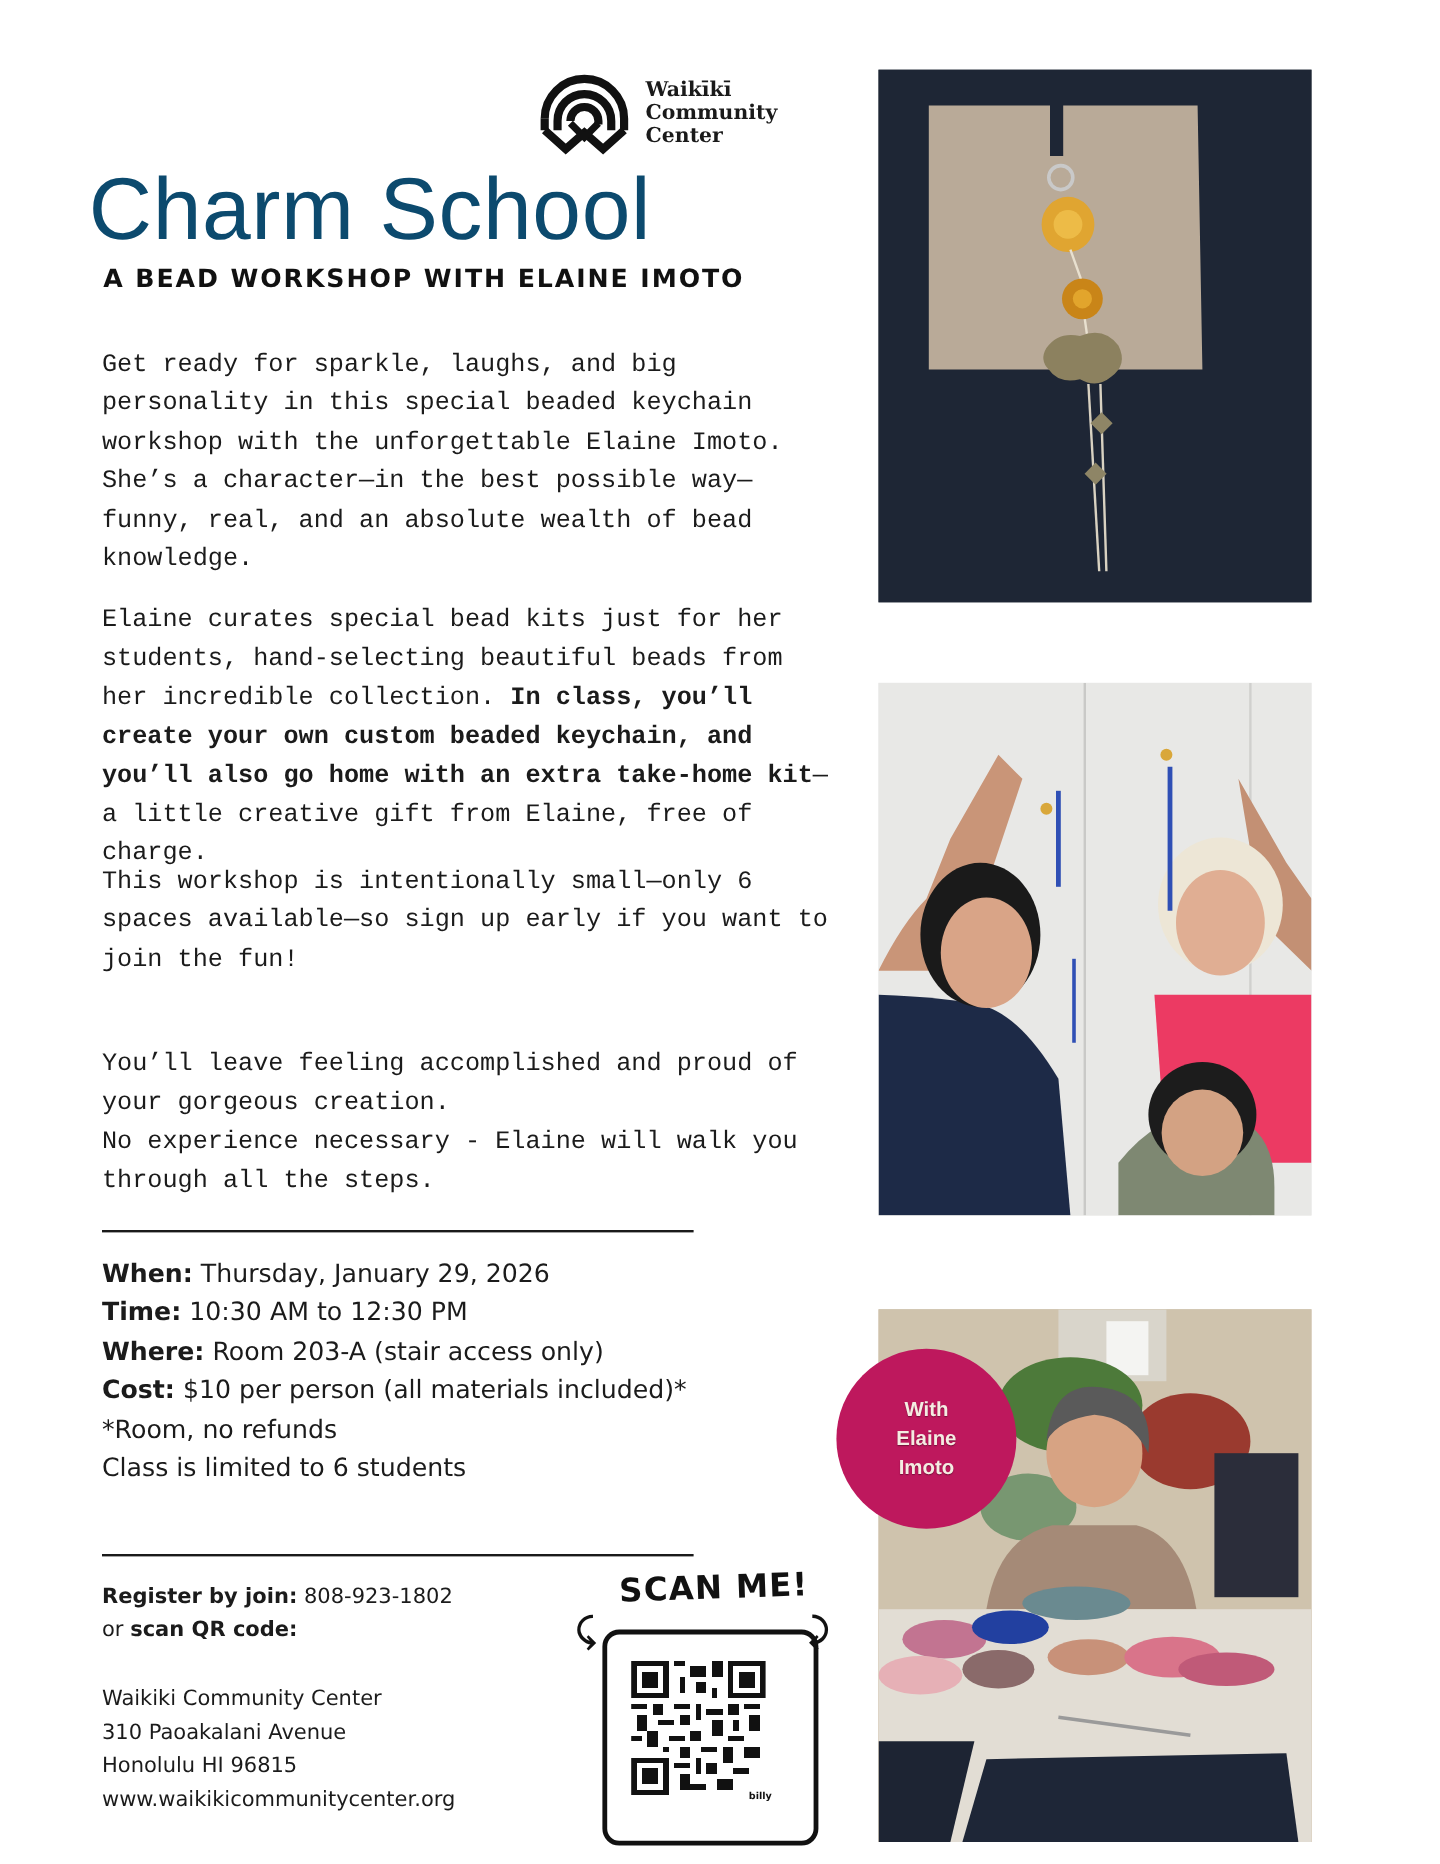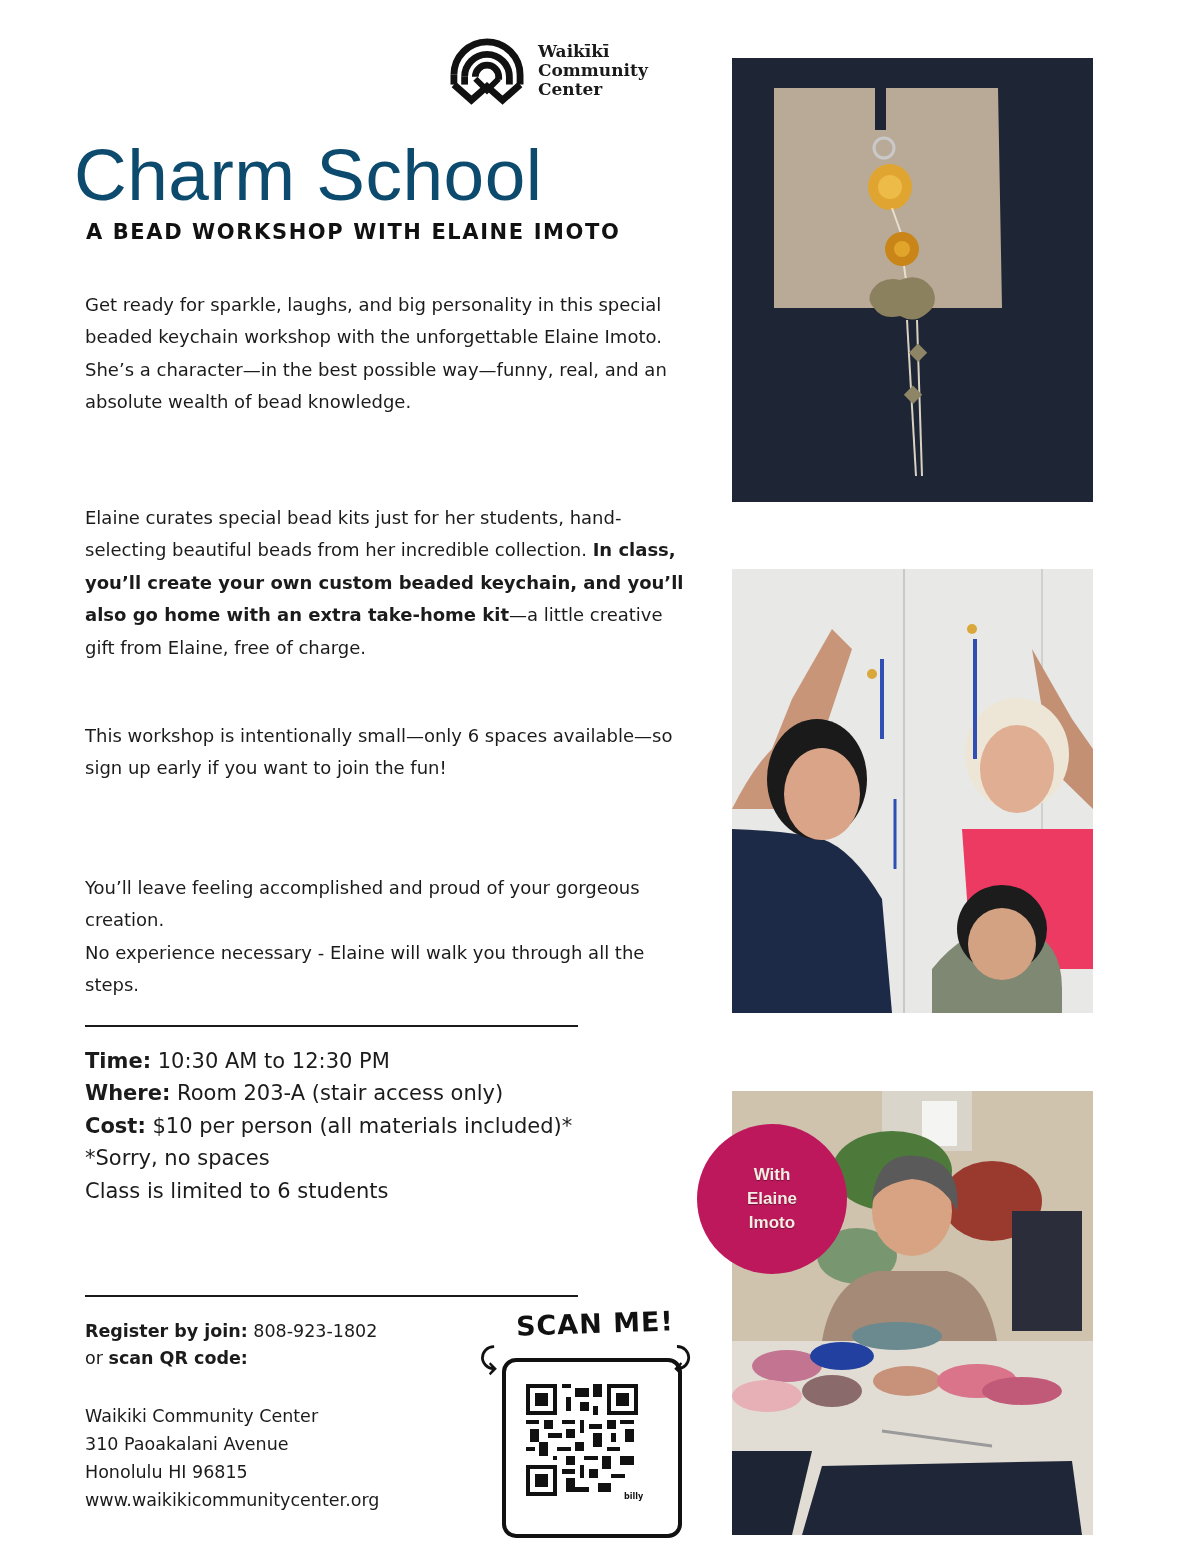--- a/index.html
+++ b/index.html
@@ -1,29 +1,29 @@
 <!DOCTYPE html>
 <html><head>
 <meta charset="utf-8">
 <style>
   html, body { margin: 0; padding: 0; background: #ffffff; }
   body { width: 1200px; height: 1553px; position: relative; overflow: hidden;
          font-family: "DejaVu Sans", sans-serif; color: #141414; }
 
-  .logo { position: absolute; left: 448px; top: 32px; width: 220px; height: 76px; display: flex; align-items: center; }
+  .logo { position: absolute; left: 448px; top: 56px; width: 220px; height: 76px; display: flex; align-items: center; }
   .logo svg { width: 78px; height: 72px; flex: none; }
   .logo-text { margin-left: 12px; font-family: "DejaVu Serif", serif; font-weight: bold; font-size: 17px; line-height: 19px; color: #1a1a1a; }
   .logo-text span { display: block; }
 
   .title { position: absolute; left: 74px; top: 132px; margin: 0;
            font-family: "Liberation Sans", sans-serif; font-weight: normal; font-size: 73px; letter-spacing: 0.5px; color: #0c4a6e; line-height: 86px; }
   .subtitle { position: absolute; left: 86px; top: 218px; margin: 0;
               font-family: "DejaVu Sans", sans-serif; font-weight: bold; font-size: 21px; letter-spacing: 1.6px; color: #111; line-height: 28px; }
 
-  .body-text { position: absolute; left: 85px; width: 610px; font-size: 18px; line-height: 32.4px; color: #1b1b1b; margin: 0; }
+  .body-text { position: absolute; left: 85px; width: 610px; font-size: 21px; line-height: 32.4px; color: #1b1b1b; margin: 0; font-family: Liberation Mono, monospace; }
   .body-text b { font-weight: bold; }
   #p1 { top: 289px; }
   #p2 { top: 490px; margin-top: 12px; }
   #p3 { top: 720px; }
   #p4 { top: 872px; }
 
   .divider { position: absolute; left: 85px; width: 493px; height: 0; border-top: 2px solid #1a1a1a; }
   #div1 { top: 1025px; }
   #div2 { top: 1295px; }
 
@@ -81,24 +81,25 @@
 <p class="body-text" id="p2"><span>Elaine curates special bead kits just for her students, hand-selecting beautiful beads from her incredible collection. </span><b>In class, you’ll create your own custom beaded keychain, and you’ll also go home with an extra take-home kit</b><span>—a little creative gift from Elaine, free of charge.</span></p>
 <p class="body-text" id="p3">This workshop is intentionally small—only 6 spaces available—so sign up early if you want to join the fun!</p>
 <div class="body-text" id="p4">
   <div>You’ll leave feeling accomplished and proud of your gorgeous creation.</div>
   <div>No experience necessary - Elaine will walk you through all the steps.</div>
 </div>
 
 <div class="divider" id="div1"></div>
 
 <div class="details">
+  <div class="row"><b>When:</b><span> Thursday, January 29, 2026</span></div>
   <div class="row"><b>Time:</b><span> 10:30 AM to 12:30 PM</span></div>
   <div class="row"><b>Where:</b><span> Room 203-A (stair access only)</span></div>
   <div class="row"><b>Cost:</b><span> $10 per person (all materials included)*</span></div>
-  <div class="row">*Sorry, no spaces</div>
+  <div class="row">*Room, no refunds</div>
   <div class="row">Class is limited to 6 students</div>
 </div>
 
 <div class="divider" id="div2"></div>
 
 <div class="register">
   <div><b>Register by join:</b><span> 808-923-1802</span></div>
   <div><span>or </span><b>scan QR code:</b></div>
 </div>
 

